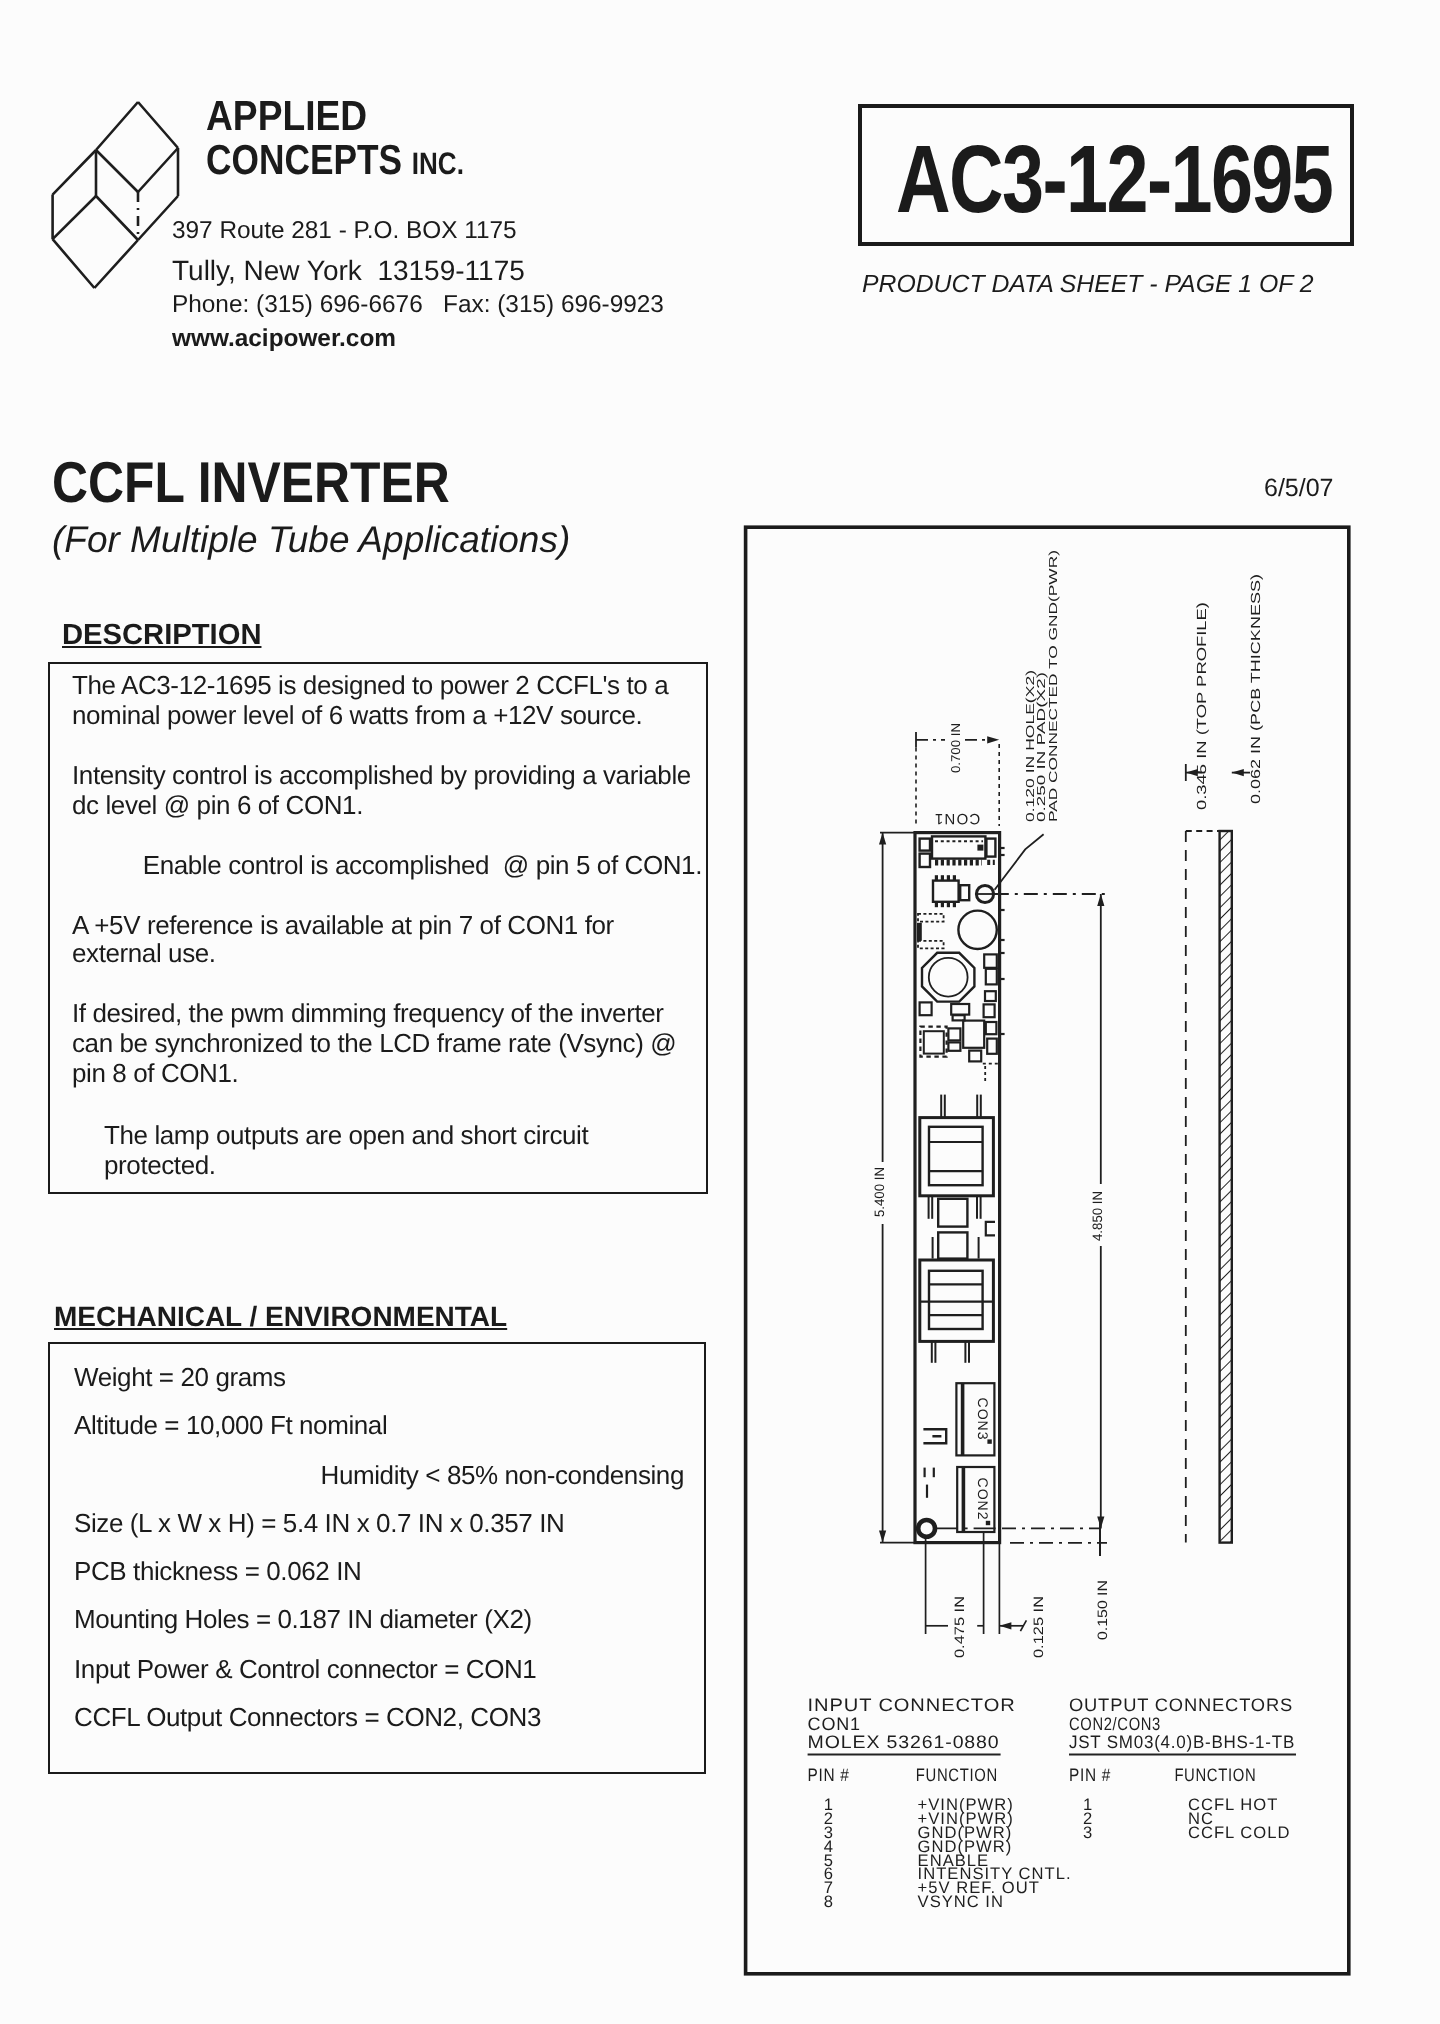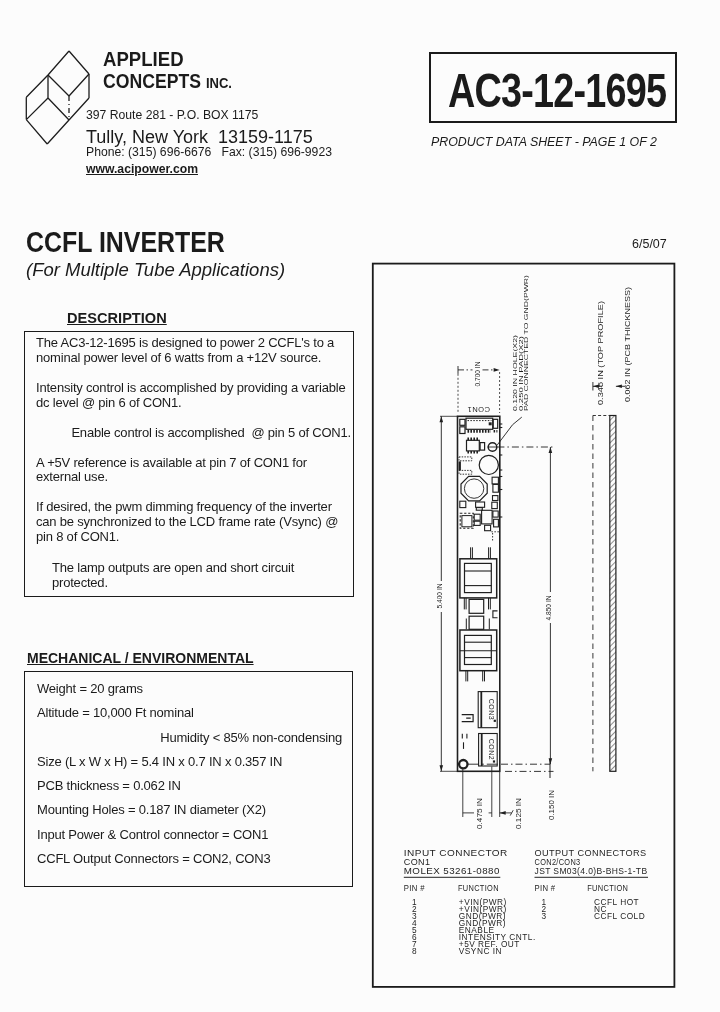--- a/index.html
+++ b/index.html
@@ -20,39 +20,39 @@
     <path d="M48,76 L26.3,98.3 M26.3,98.3 L26.3,120.6 M48,99 L26.3,120.6 M26.3,120.6 L47.2,145 M47.2,145 L69,121"></path>
   </g>
 </svg>
 
 <div class="abs" style="left:103px;top:46.5px;font-size:21px;font-weight:bold;transform:scaleX(0.885);transform-origin:left;">APPLIED</div>
 
 <div class="abs" style="left:103px;top:68.5px;font-size:21px;font-weight:bold;transform:scaleX(0.84);transform-origin:left;white-space:nowrap;">CONCEPTS <span style="font-size:15.5px;font-weight:bold;">INC.</span></div>
 
 <div class="abs" style="left:86px;top:108px;font-size:12.2px;">397 Route 281 - P.O. BOX 1175</div>
 
-<div class="abs" style="left:86px;top:126.5px;font-size:18px;">Tully, New York&nbsp; 13159-1175</div>
+<div class="abs" style="left:86px;top:126.5px;font-size:14px;">Tully, New York&nbsp; 13159-1175</div>
 
 <div class="abs" style="left:86px;top:145px;font-size:12.2px;">Phone: (315) 696-6676&nbsp;&nbsp; Fax: (315) 696-9923</div>
 
-<div class="abs" style="left:86px;top:162px;font-size:12.2px;font-weight:bold;text-decoration:underline;">www.acipower.com</div>
+<div class="abs" style="left:86px;top:162px;font-size:12.2px;font-weight:bold;">www.acipower.com</div>
 
 <div class="abs" style="left:429px;top:52px;width:244px;height:67px;border:2px solid #1b1b1b;"></div>
 
 <div class="abs" style="left:448px;top:63px;font-size:48px;font-weight:bold;letter-spacing:-1px;white-space:nowrap;transform:scaleX(0.787);transform-origin:left;">AC3-12-1695</div>
 
 <div class="abs ital" style="left:431px;top:135px;font-size:12.4px;text-align:center;">PRODUCT DATA SHEET - PAGE 1 OF 2</div>
 
 <div class="abs" style="left:26px;top:226px;font-size:28.8px;font-weight:bold;transform:scaleX(0.865);transform-origin:left;white-space:nowrap;">CCFL INVERTER</div>
 
 <div class="abs ital" style="left:26px;top:259px;font-size:18.5px;">(For Multiple Tube Applications)</div>
 
 <div class="abs" style="left:632px;top:237px;font-size:12.5px;">6/5/07</div>
 
-<div class="abs" style="left:31px;top:310px;font-size:14.6px;font-weight:bold;text-decoration:underline;margin-left:36px;">DESCRIPTION</div>
+<div class="abs" style="left:31px;top:310px;font-size:14.6px;font-weight:bold;text-decoration:underline;">DESCRIPTION</div>
 
 <div class="abs" style="left:24px;top:331px;width:328px;height:264px;border:1.7px solid #1b1b1b;"></div>
 
 <div class="abs" style="left:36px;top:336px;width:315px;font-size:13px;line-height:14.9px;letter-spacing:-0.2px;white-space:nowrap;">
   <p style="margin:0 0 15px 0;">The AC3-12-1695 is designed to power 2 CCFL's to a<br>nominal power level of 6 watts from a +12V source.</p>
   <p style="margin:0 0 15px 0;">Intensity control is accomplished by providing a variable<br>dc level @ pin 6 of CON1.</p>
   <p style="margin:0 0 15px 0;text-align:right;">Enable control is accomplished&nbsp; @ pin 5 of CON1.</p>
   <p style="margin:0 0 15px 0;">A +5V reference is available at pin 7 of CON1 for<br>external use.</p>
   <p style="margin:0 0 12px 0;">If desired, the pwm dimming frequency of the inverter<br>can be synchronized to the LCD frame rate (Vsync) @<br>pin 8 of CON1.</p>
   <p style="margin:16px;">The lamp outputs are open and short circuit<br>protected.</p>

